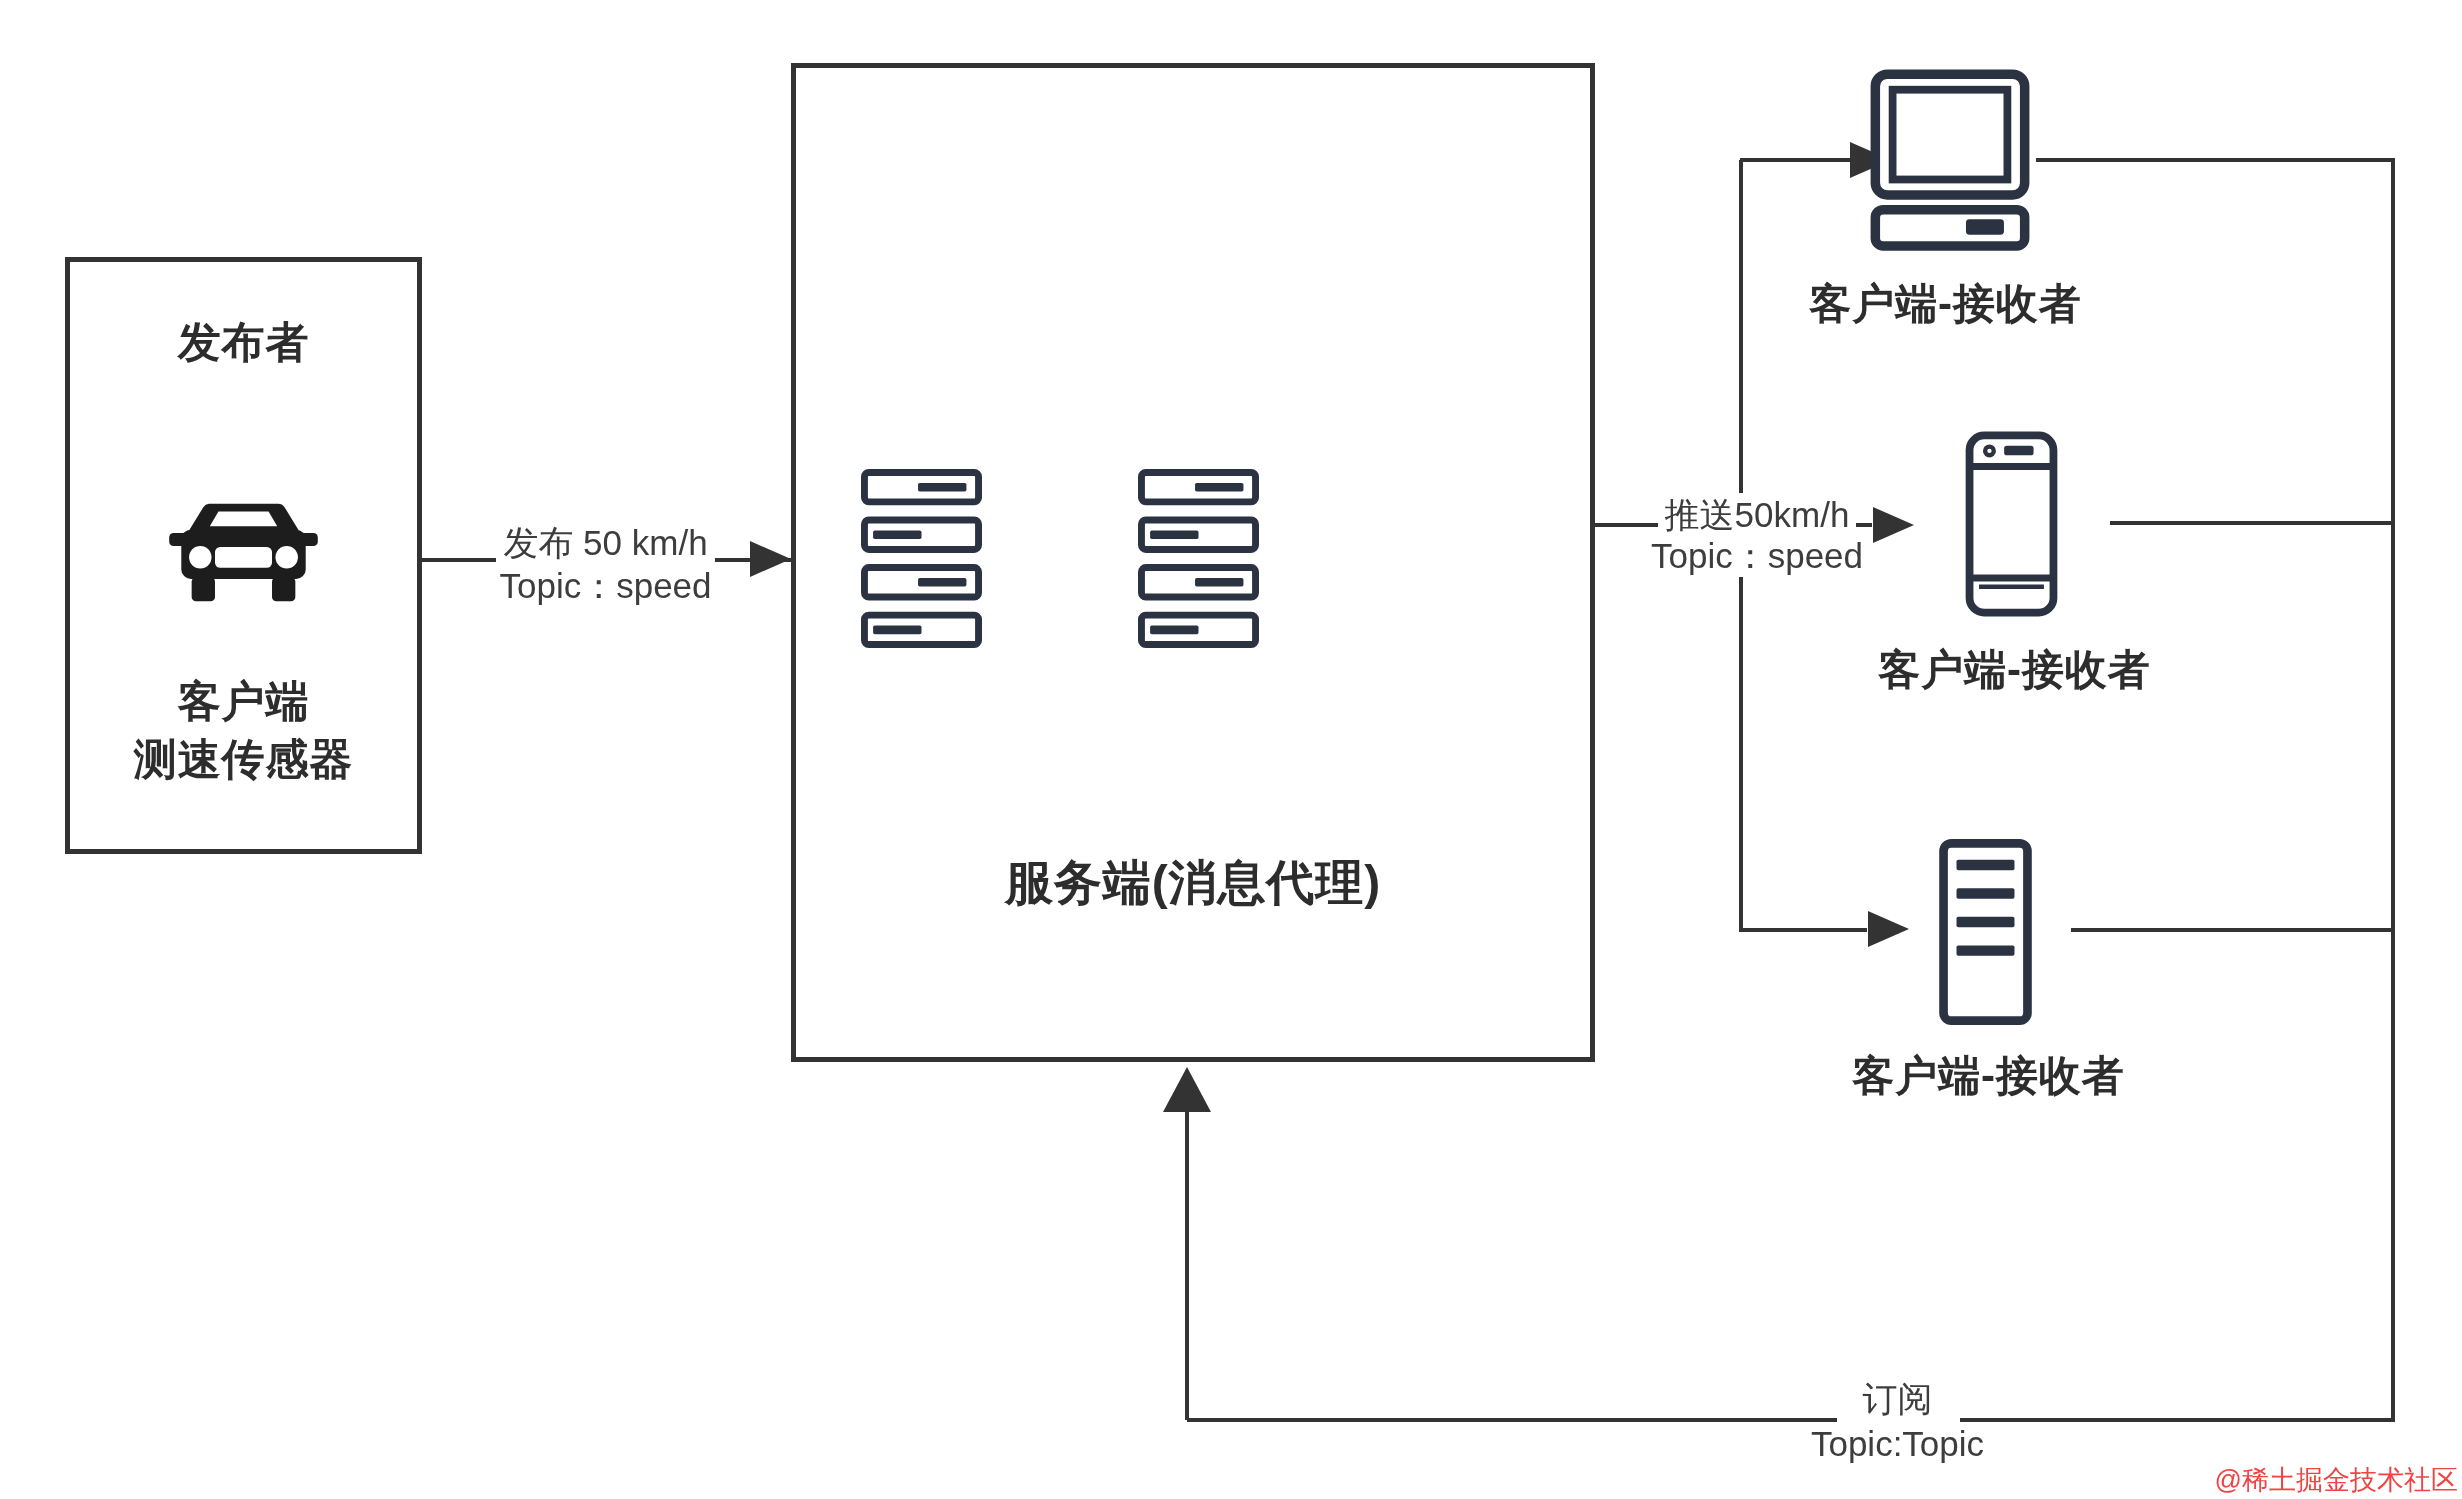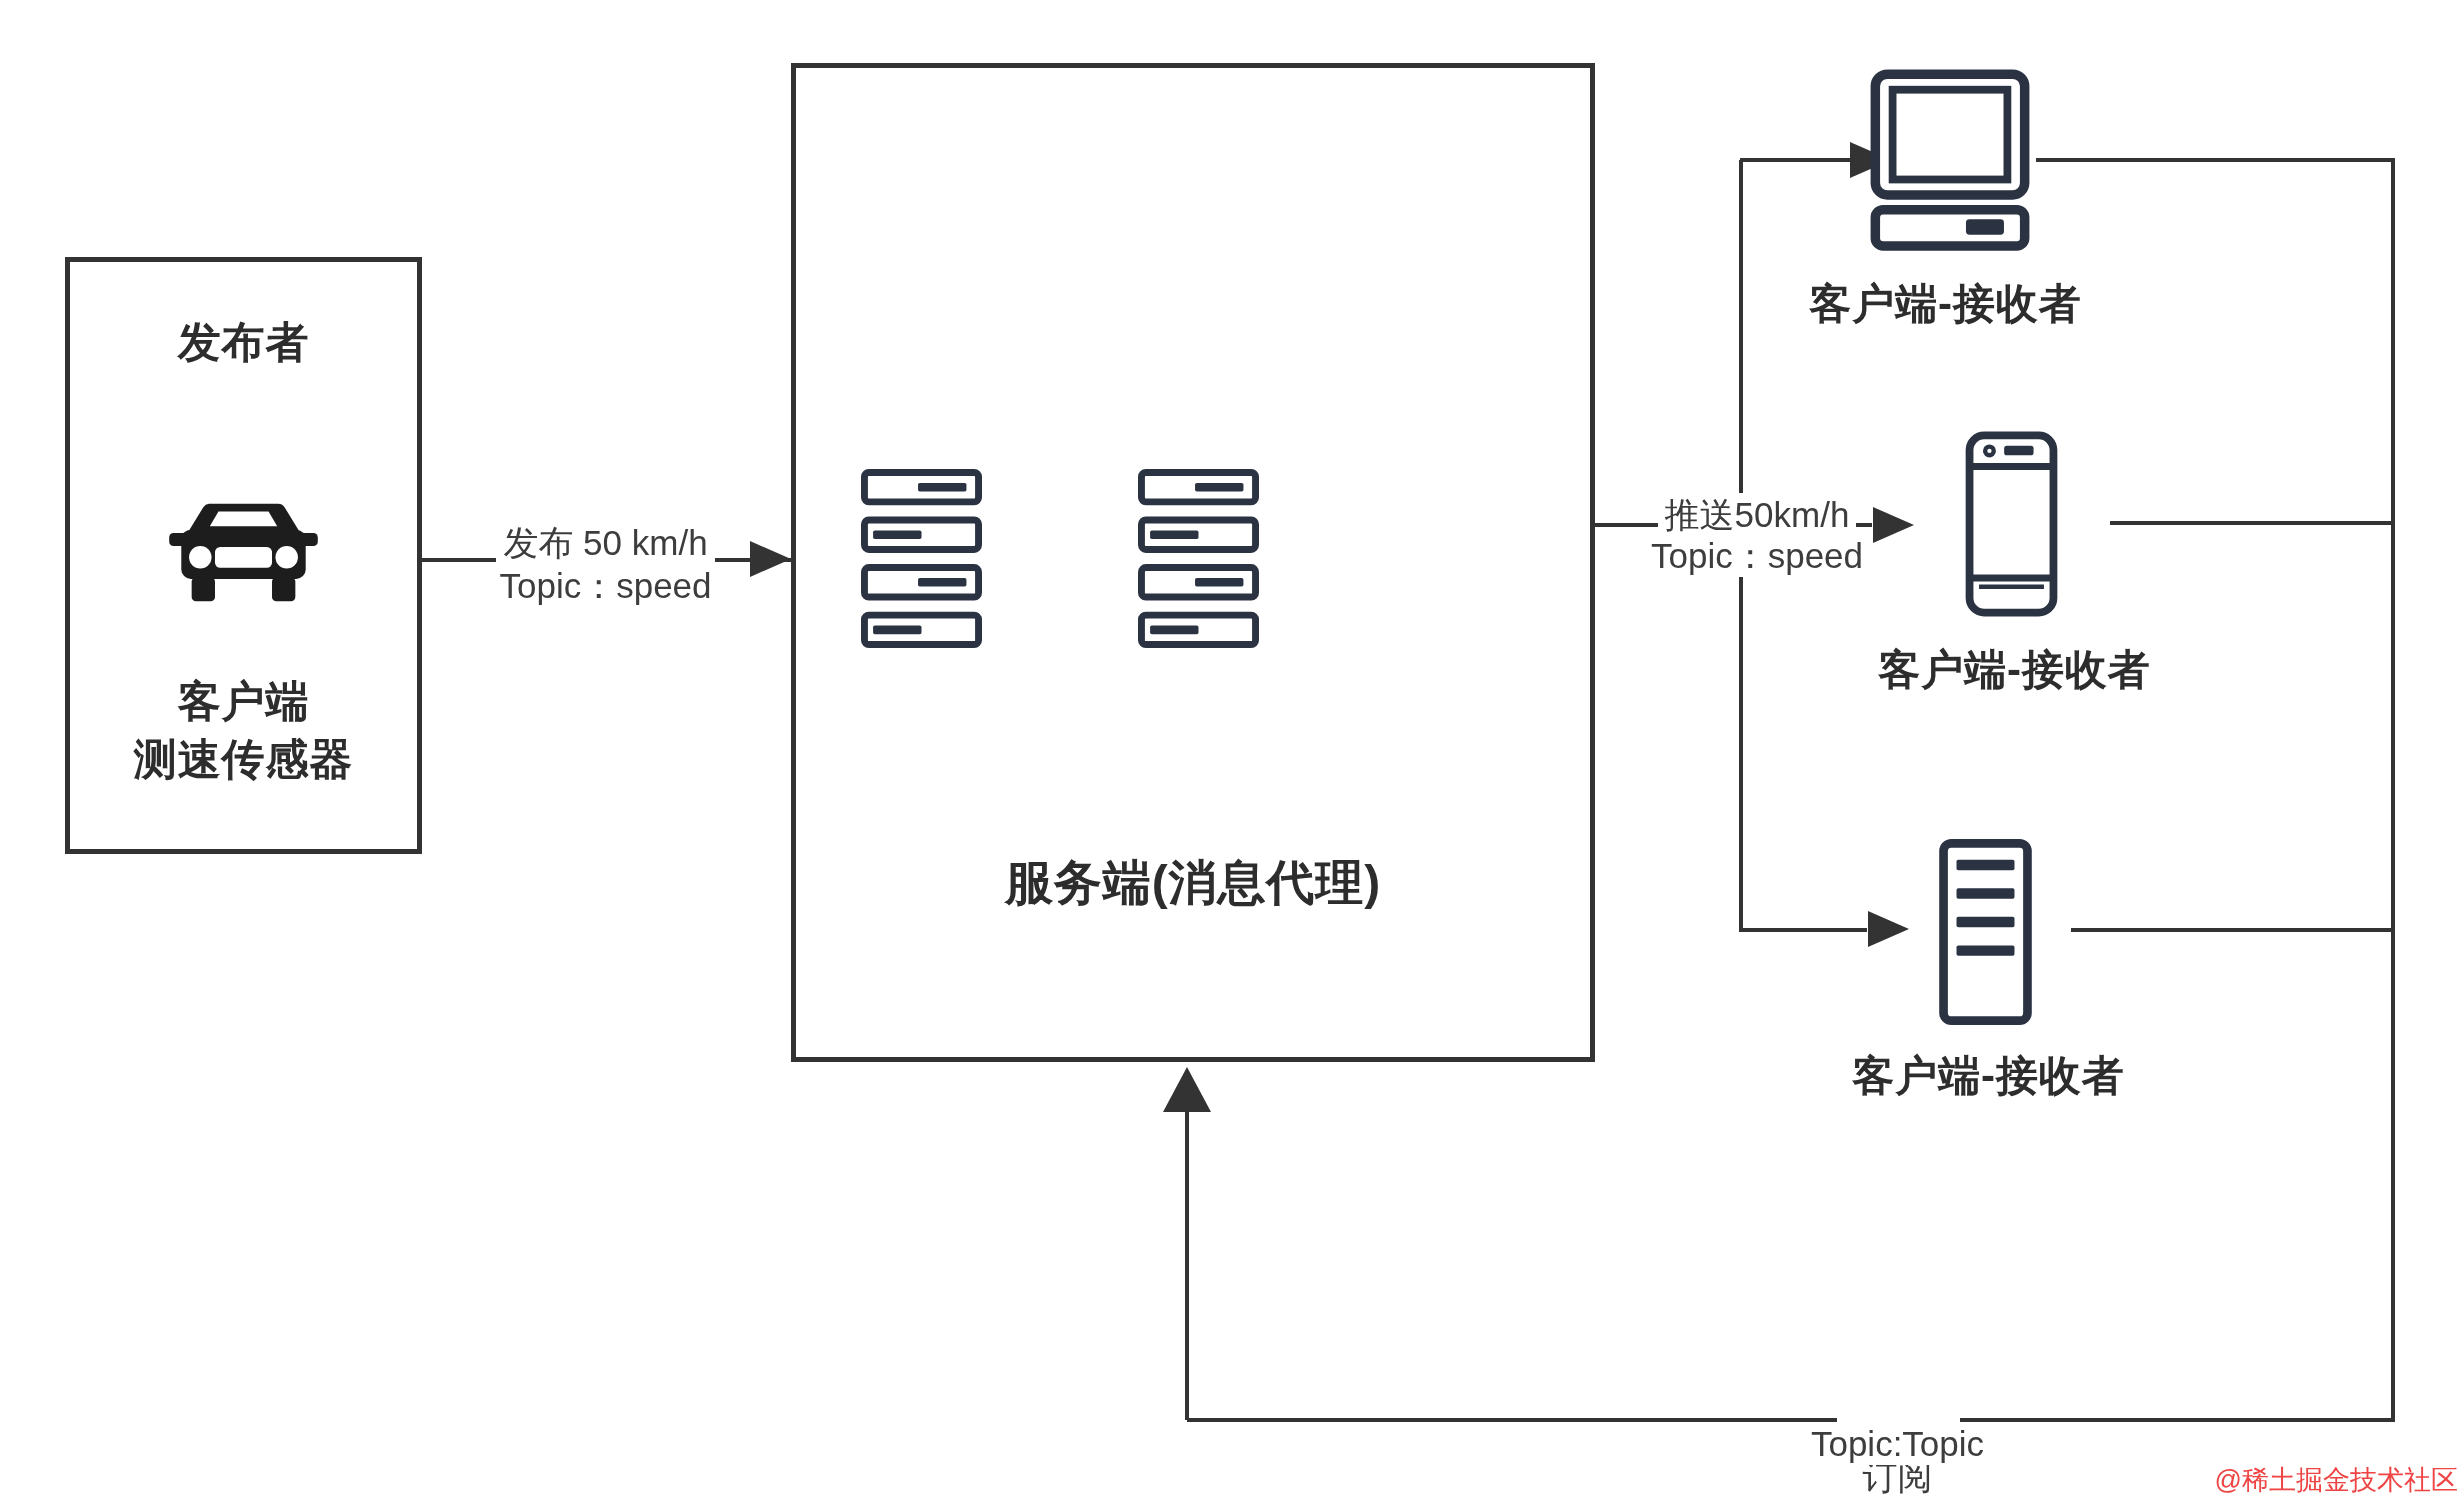--- a/index.html
+++ b/index.html
@@ -146,21 +146,21 @@
     <span>Topic：speed</span>
   </div>
 
   <div class="ann" style="left:1608px;top:493px;width:298px;">
     <span>推送50km/h</span>
   </div>
   <div class="ann" style="left:1608px;top:534px;width:298px;">
     <span>Topic：speed</span>
   </div>
 
-  <div class="ann" style="left:1746px;top:1455px;width:303px;">
+  <div class="ann" style="left:1746px;top:1377px;width:303px;">
     <span>订阅</span>
   </div>
   <div class="ann" style="left:1746px;top:1422px;width:303px;">
     <span>Topic:Topic</span>
   </div>
 
   <div class="watermark" style="left:2161px;top:1467px;width:297px;">@稀土掘金技术社区</div>
 
 </div>
 

